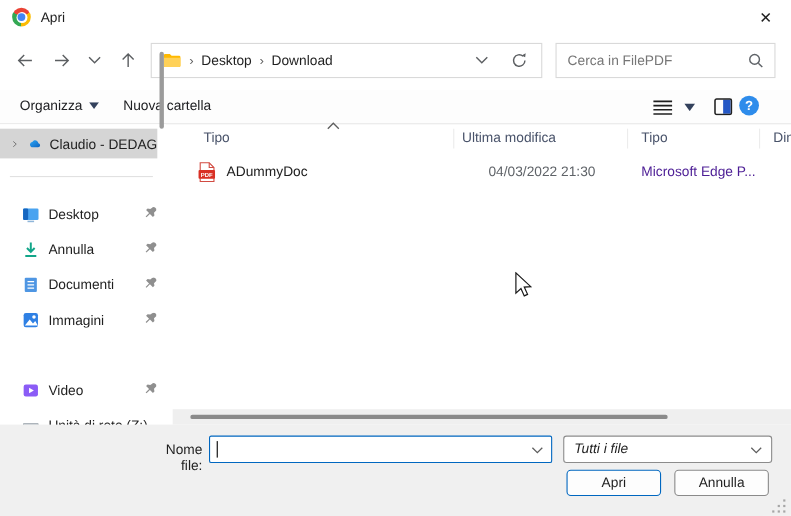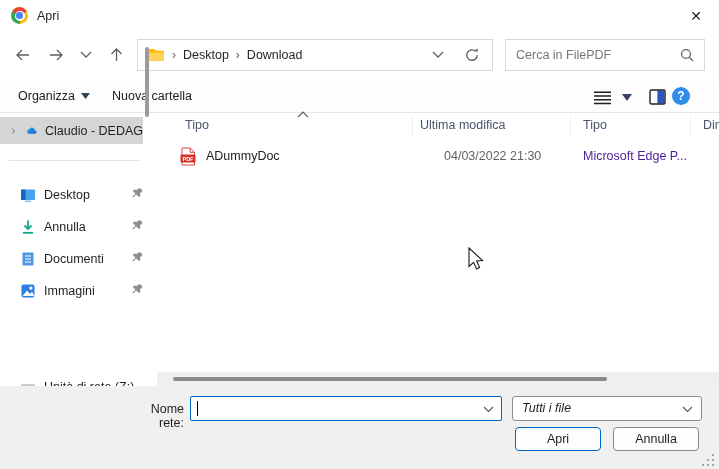--- a/index.html
+++ b/index.html
@@ -215,20 +215,30 @@
     <span class="si-icon"><svg width="16" height="16" viewBox="0 0 16 16">
           <rect x="1.5" y="1.5" width="13" height="13" rx="2" fill="#2f80e4"></rect>
           <circle cx="10.9" cy="5.1" r="1.6" fill="#fff"></circle>
           <path d="M2.6 13 L7 7.4 l3 3.6 2-2.2 2.4 4.2 z" fill="#fff"></path>
         </svg></span>
     <span class="si-label">Immagini</span>
     <span class="pin"><svg width="13" height="13" viewBox="0 0 13 13">
           <path d="M8 1 a2.4 2.4 0 0 1 4 2.4 l-2 2 .4 2.4 -1.4 1.4 -2.7-2.7 -3.1 3.1 -.8-.8 3.1-3.1 -2.7-2.7 1.4-1.4 2.4 .4 z" fill="#8f8f8f"></path>
         </svg></span>
   </div>
+  <div class="side-item" style="top:228px">
+    <span class="si-icon"><svg width="16" height="16" viewBox="0 0 16 16">
+          <rect x="1.5" y="2.5" width="13" height="11" rx="2" fill="#8b5cf6"></rect>
+          <path d="M6.4 5.4 v5.2 l4.4-2.6 z" fill="#fff"></path>
+        </svg></span>
+    <span class="si-label">Video</span>
+    <span class="pin"><svg width="13" height="13" viewBox="0 0 13 13">
+          <path d="M8 1 a2.4 2.4 0 0 1 4 2.4 l-2 2 .4 2.4 -1.4 1.4 -2.7-2.7 -3.1 3.1 -.8-.8 3.1-3.1 -2.7-2.7 1.4-1.4 2.4 .4 z" fill="#8f8f8f"></path>
+        </svg></span>
+  </div>
   <div class="side-item" style="top:260px">
     <span class="si-icon"><svg width="16" height="16" viewBox="0 0 16 16">
           <rect x="1" y="5.5" width="14" height="6" rx="1" fill="#98a1a8"></rect>
           <rect x="1.6" y="6" width="12.8" height="2" fill="#c2c8cd"></rect>
           <circle cx="12.6" cy="9.4" r="1" fill="#6fcf7a"></circle>
           <path d="M3.5 13.8 h9" stroke="#98a1a8" stroke-width="1.4"></path>
         </svg></span>
     <span class="si-label nowrap">Unità di rete (Z:)</span>
   </div>
 </div>
@@ -262,21 +272,21 @@
 
 <div class="hscroll">
   <div class="thumb"></div>
 </div>
 
 <svg class="cursor" width="19" height="27" viewBox="0 0 19 27">
   <path d="M1 1 L1 19.5 L5.6 15.3 L8.6 22 L11.6 20.6 L8.6 14 L14.5 13.6 Z" fill="#fff" stroke="#1a1a1a" stroke-width="1.1"></path>
 </svg>
 
 <div class="footer">
-  <div class="fn-label">Nome rete:</div>
+  <div class="fn-label">Nome file:</div>
   <div class="fn-input">
     <span class="fn-value"></span>
     <span class="caret"></span>
     <svg class="dd" width="11" height="7" viewBox="0 0 11 7">
         <path d="M1 1 l4.5 4.5 L10 1" fill="none" stroke="#5f5f5f" stroke-width="1.2"></path>
       </svg>
   </div>
   <div class="ft-combo">
     <span class="val">Tutti i file</span>
     <svg class="dd" width="11" height="7" viewBox="0 0 11 7">

